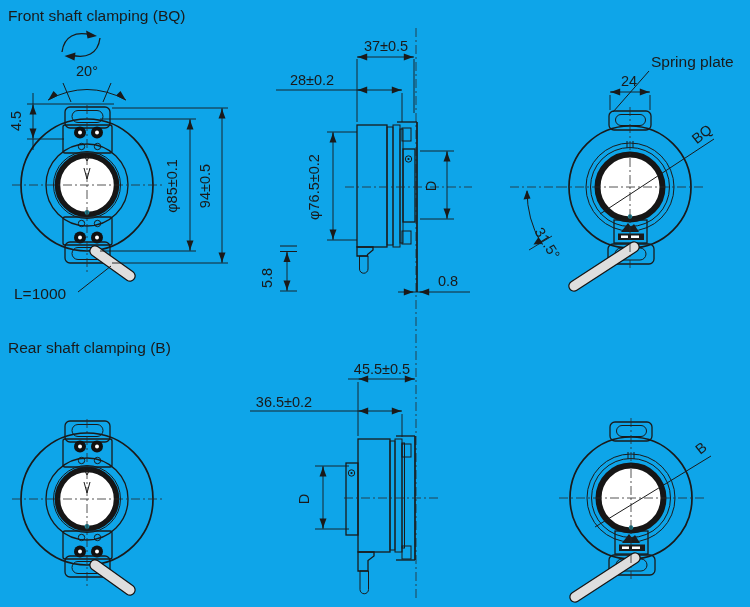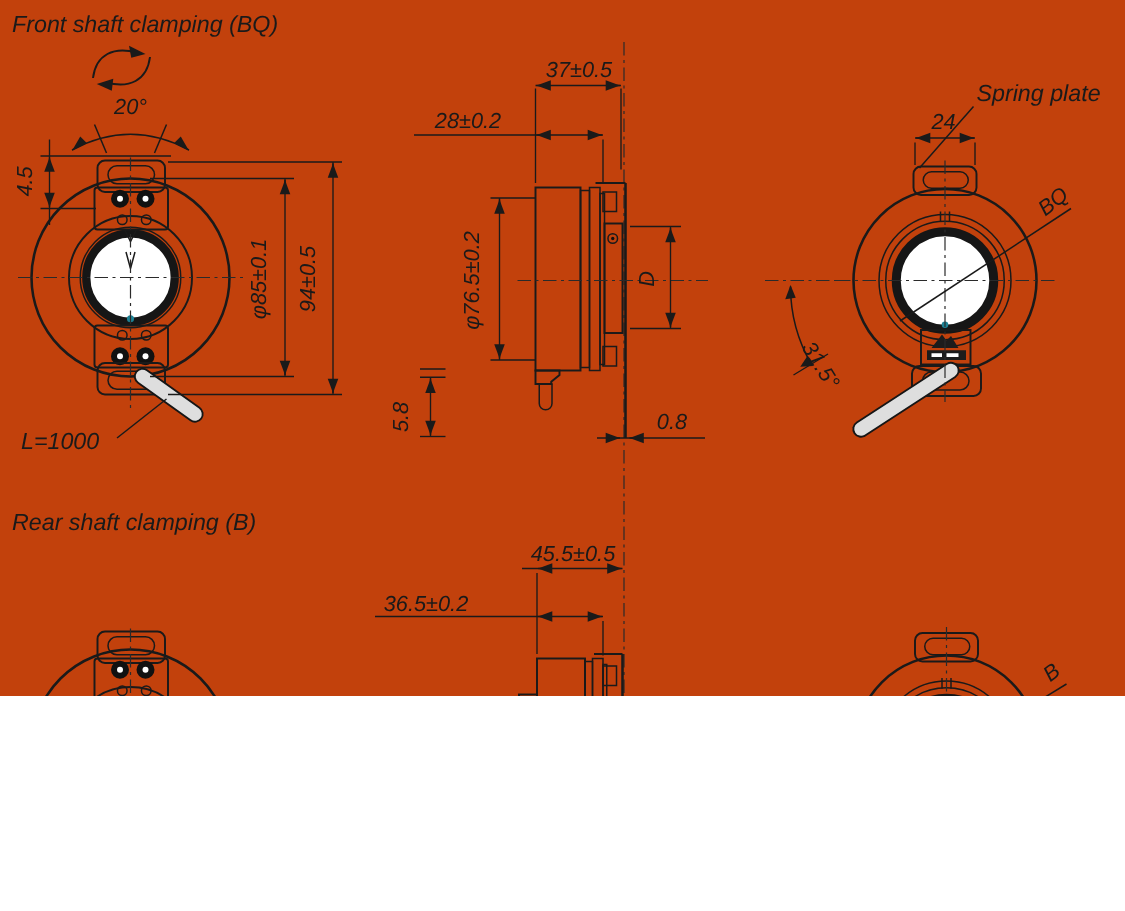--- a/index.html
+++ b/index.html
@@ -1,17 +1,17 @@
 <!DOCTYPE html>
 <html><head>
 <meta charset="utf-8">
 <style>
   html,body { margin:0; padding:0; background:#ffffff; }
-  .stage { position:relative; width:750px; height:464px; background:#c2410c; overflow:hidden;
-           font-family:"Liberation Sans", sans-serif;font-style:italic; }
+  .stage { position:relative; width:750px; height:607px; background:#0ea5e9; overflow:hidden;
+           font-family:"Liberation Sans", sans-serif; }
   svg text { font-family:"Liberation Sans", sans-serif; fill:#1a1a1a; }
   .title-t { font-size:15.5px; }
   .dim-t   { font-size:14.5px; }
   .thick { stroke:#1a1a1a; stroke-width:1.7; fill:none; }
   .med   { stroke:#1a1a1a; stroke-width:1.3; fill:none; }
   .thin  { stroke:#1a1a1a; stroke-width:1;   fill:none; }
   .dim   { stroke:#1a1a1a; stroke-width:0.9; fill:none; }
   .cl    { stroke:#2a2a2a; stroke-width:0.8; stroke-dasharray:9 3 2 3; fill:none; }
   .arrseg{ stroke:#1a1a1a; stroke-width:0.9; fill:none; marker-end:url(#ae); }
 </style>

